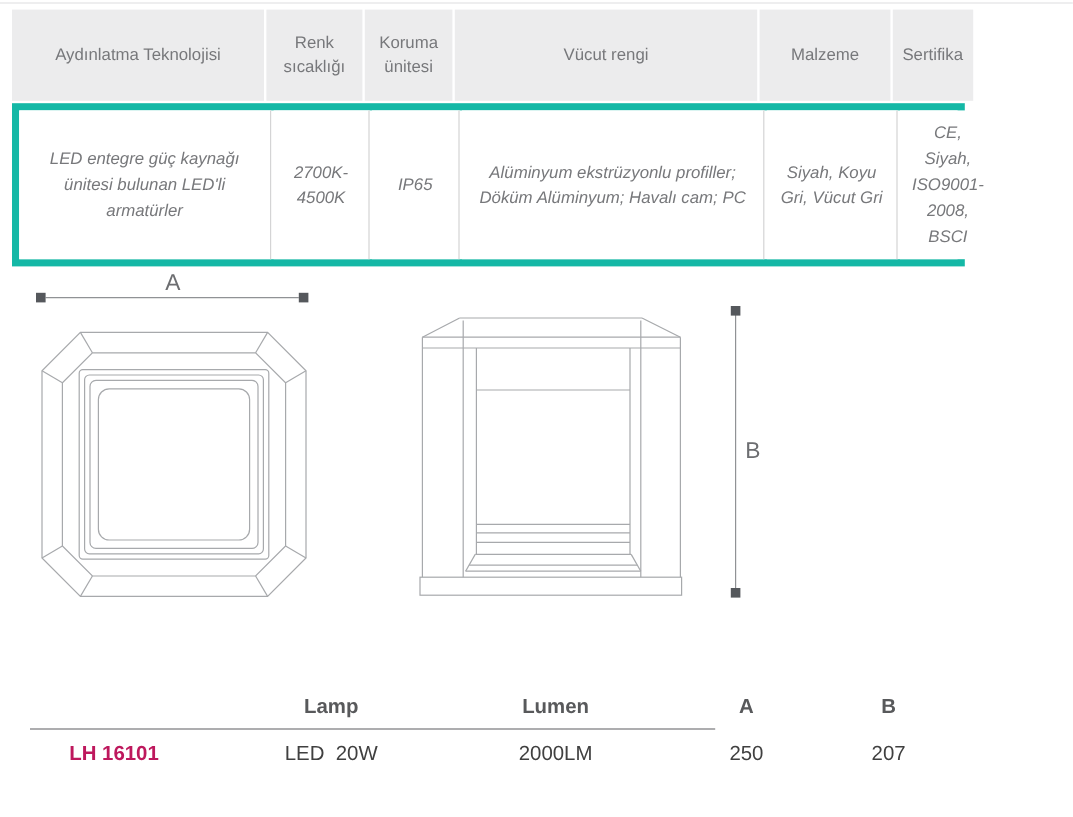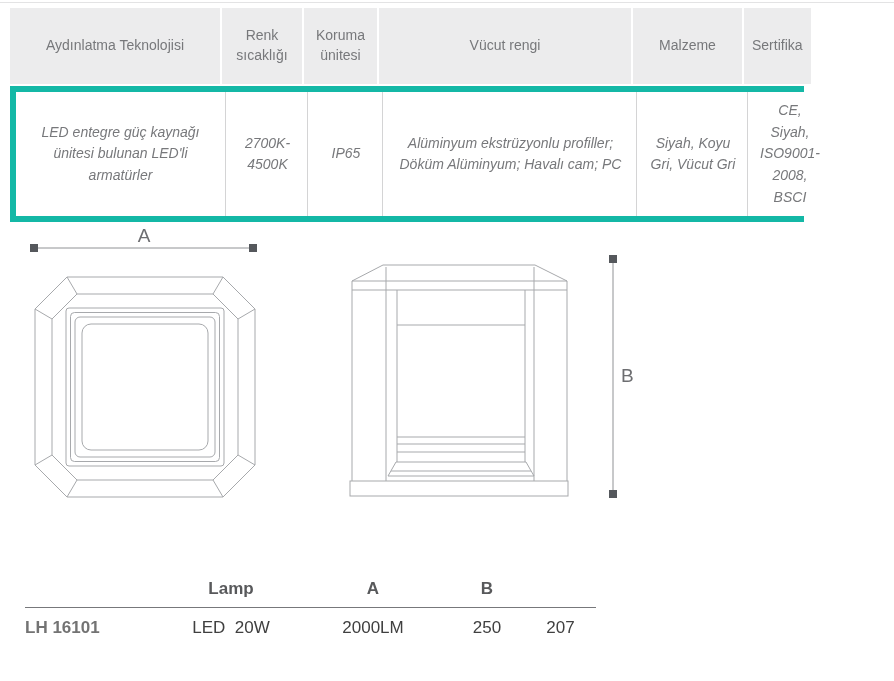--- a/index.html
+++ b/index.html
@@ -32,30 +32,30 @@
     background:#fff; min-height:111px;
     display:flex; align-items:center; justify-content:center;
     text-align:center; color:#77787b; font-size:14px; line-height:1.55;
     padding:8px 10px; border-right:1px solid #d4d4d5;
   }
   .spec-body .cell:last-child { border-right:none; }
   
   .drawings { position:absolute; left:0; top:210px; }
   
   .product-table { position:absolute; left:25px; top:570px; width:571px; }
-  .pt-grid { display:grid; grid-template-columns:140px 132px 152px 76px 71px; align-items:center; }
+  .pt-grid { display:grid; grid-template-columns:140px 132px 152px 76px 71px; align-items:center;gap:45px; }
   .pt-head { height:37px; }
   .pt-head .cell {
     font-size:17px; font-weight:bold; color:#58595b; text-align:center;
   }
   .pt-rule { border-top:1px solid #77787b; width:571px; }
   .pt-row { height:40px; }
   .pt-row .cell { font-size:17px; color:#404040; text-align:center; white-space:pre; }
   .pt-row .model {
-    text-align:left; font-weight:bold; color:#737373; cursor:pointer;
+    text-align:center; font-weight:bold; color:#be185d; cursor:pointer;
   }
 </style>
 </head>
 <body>
 
 <div class="top-rule"></div>
 
 <div class="spec-table">
   <div class="spec-head">
     <div class="cell">Aydınlatma Teknolojisi</div>
@@ -130,20 +130,21 @@
     <rect x="609" y="45" width="8" height="8" fill="#55585c" stroke="none"></rect>
     <rect x="609" y="280" width="8" height="8" fill="#55585c" stroke="none"></rect>
     <text x="621" y="172" font-size="19" fill="#6d6e71" stroke="none">B</text>
   </g>
 </svg>
 
 <div class="product-table">
   <div class="pt-grid pt-head">
     <div class="cell"></div>
     <div class="cell">Lamp</div>
+    <div class="cell">Lumen</div>
     <div class="cell">A</div>
     <div class="cell">B</div>
   </div>
   <div class="pt-rule"></div>
   <div class="pt-grid pt-row">
     <div class="cell model">LH 16101</div>
     <div class="cell">LED  20W</div>
     <div class="cell">2000LM</div>
     <div class="cell">250</div>
     <div class="cell">207</div>

